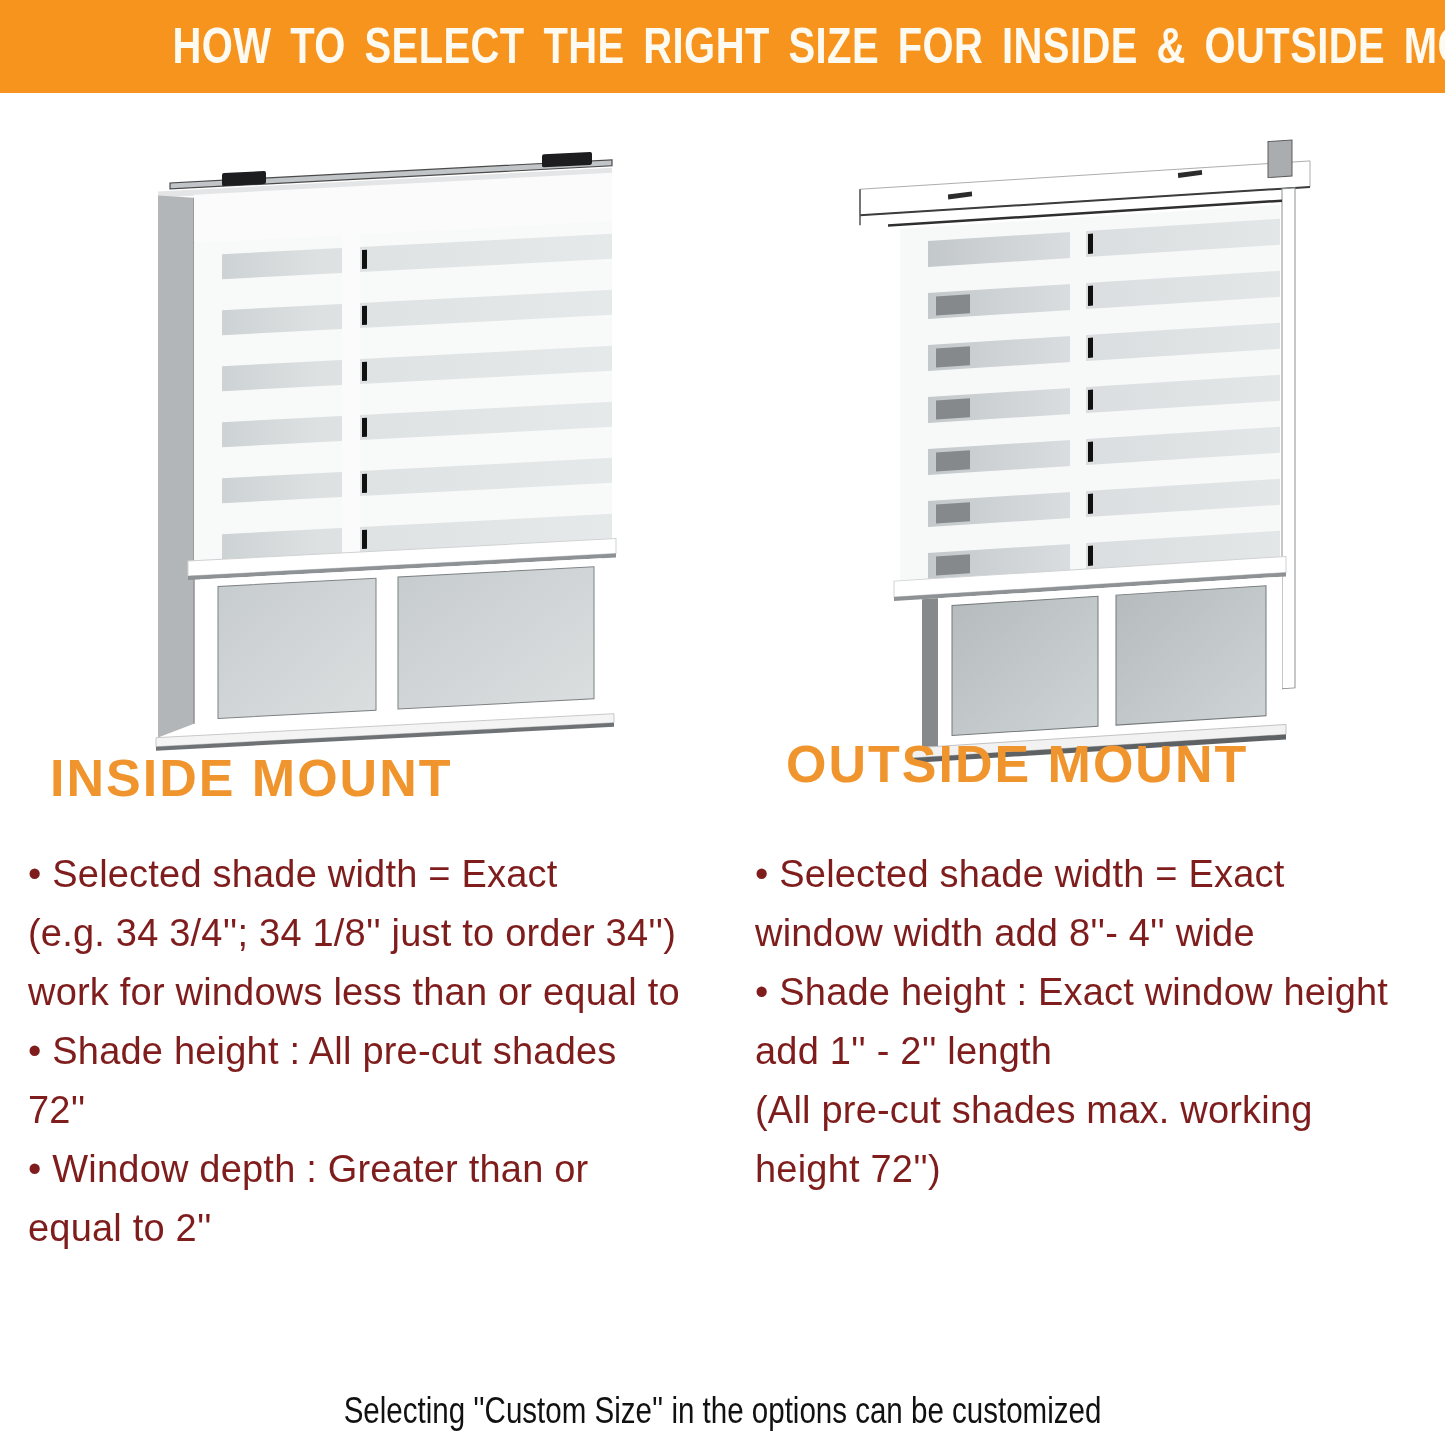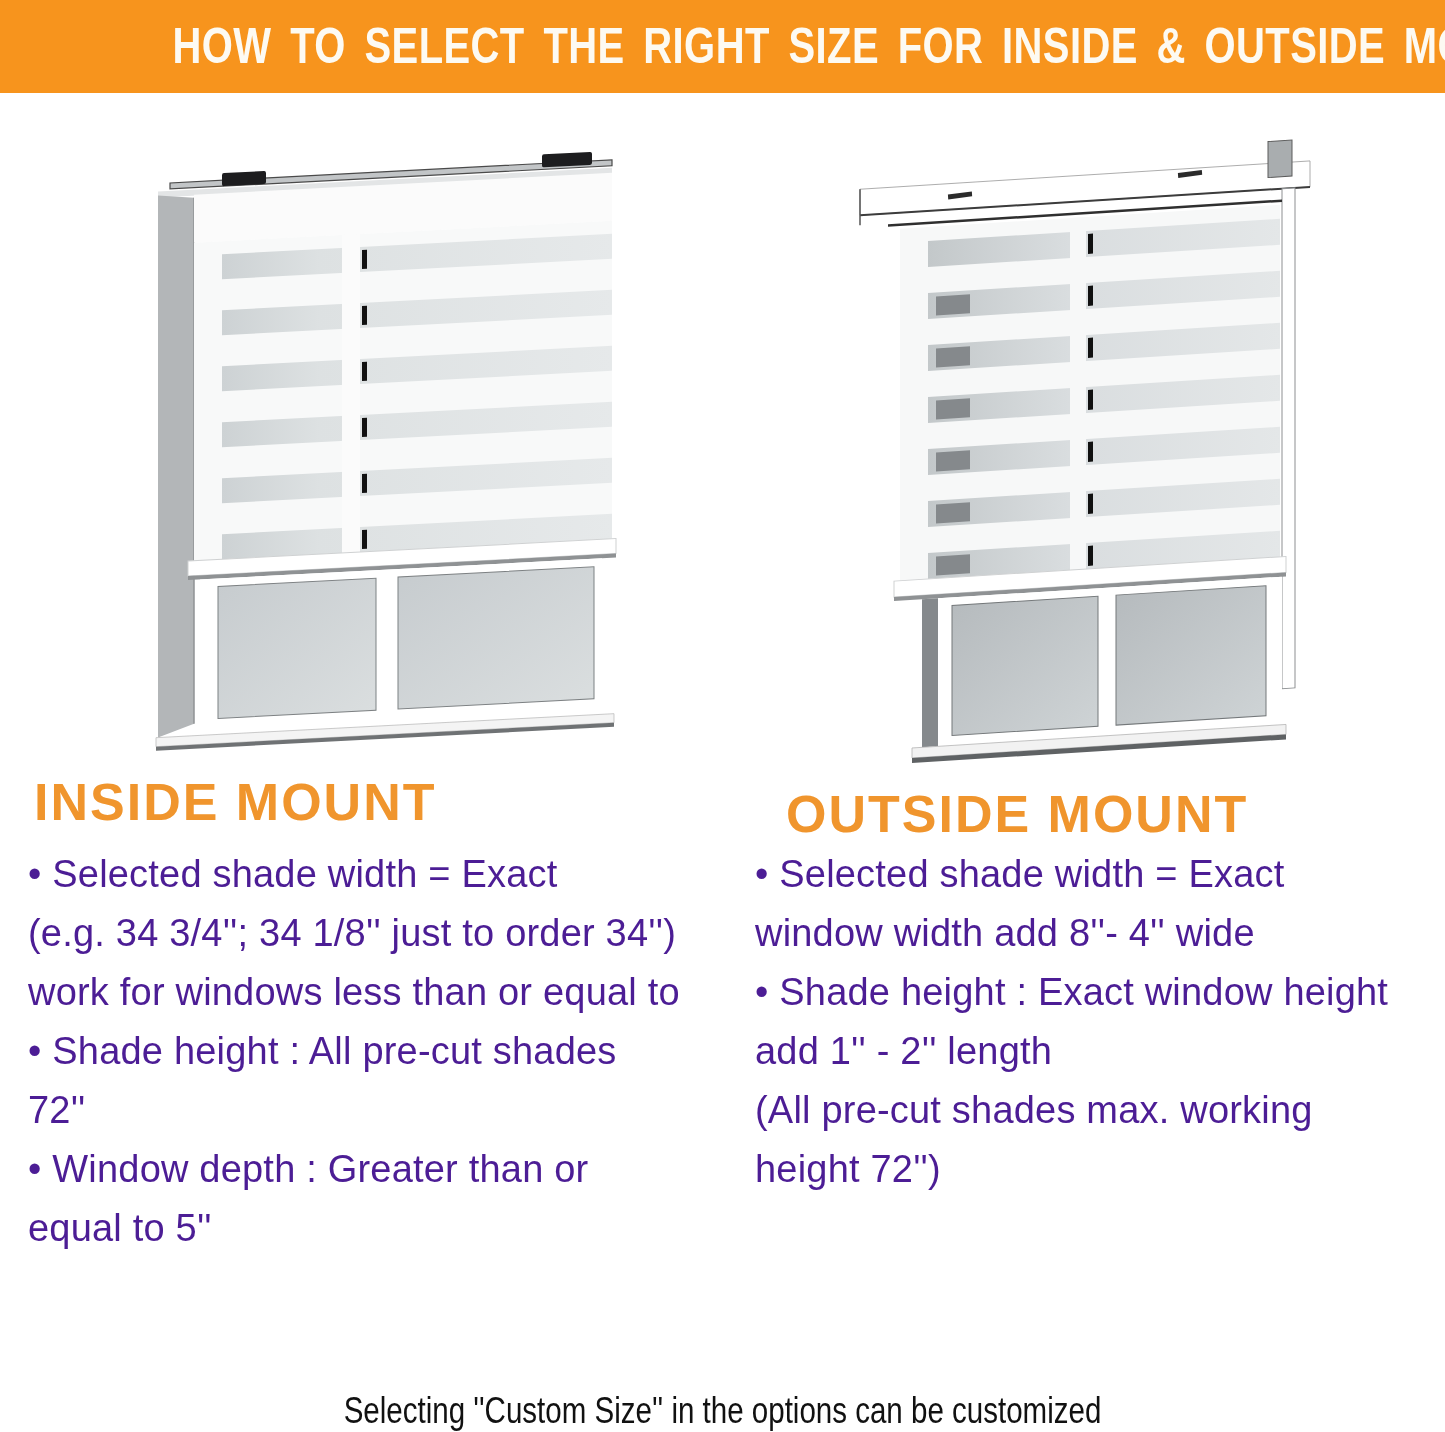--- a/index.html
+++ b/index.html
@@ -14,25 +14,25 @@
           transform:scaleX(0.80);transform-origin:center;}
 
   
   .illus{position:absolute;}
   .illus-left{left:150px;top:140px;}
   .illus-right{left:848px;top:132px;}
 
   
   .heading{position:absolute;margin:0;font-size:52px;font-weight:bold;color:#f0952d;
            letter-spacing:2px;white-space:nowrap;}
-  .heading-inside{left:34px;top:748px;margin-top:24px;}
-  .heading-outside{left:786px;top:784px;}
+  .heading-inside{left:50px;top:748px;}
+  .heading-outside{left:786px;top:734px;}
 
   
-  .lines{position:absolute;color:#4c1d95;font-size:38px;}
+  .lines{position:absolute;color:#7f1d1d;font-size:38px;}
   .lines .line{height:59px;line-height:59px;white-space:nowrap;letter-spacing:0.2px;}
   .lines-inside{left:28px;top:845px;width:700px;}
   .lines-outside{left:755px;top:845px;width:680px;}
 
   
   .footer-note{position:absolute;left:0;width:1445px;top:1390px;text-align:center;
            font-size:36px;color:#111111;white-space:nowrap;
            transform:scaleX(0.82);transform-origin:center;}
 </style>
 </head>
@@ -167,21 +167,21 @@
   <h2 class="heading heading-inside">INSIDE MOUNT</h2>
   <h2 class="heading heading-outside">OUTSIDE MOUNT</h2>
 
   <div class="lines lines-inside">
       <div class="line">• Selected shade width = Exact</div>
       <div class="line">(e.g. 34 3/4''; 34 1/8'' just to order 34'')</div>
       <div class="line">work for windows less than or equal to</div>
       <div class="line">• Shade height : All pre-cut shades</div>
       <div class="line">72''</div>
       <div class="line">• Window depth : Greater than or</div>
-      <div class="line">equal to 5''</div>
+      <div class="line">equal to 2''</div>
     </div>
   <div class="lines lines-outside">
       <div class="line">• Selected shade width = Exact</div>
       <div class="line">window width add 8''- 4'' wide</div>
       <div class="line">• Shade height : Exact window height</div>
       <div class="line">add 1'' - 2'' length</div>
       <div class="line">(All pre-cut shades max. working</div>
       <div class="line">height 72'')</div>
     </div>
 

